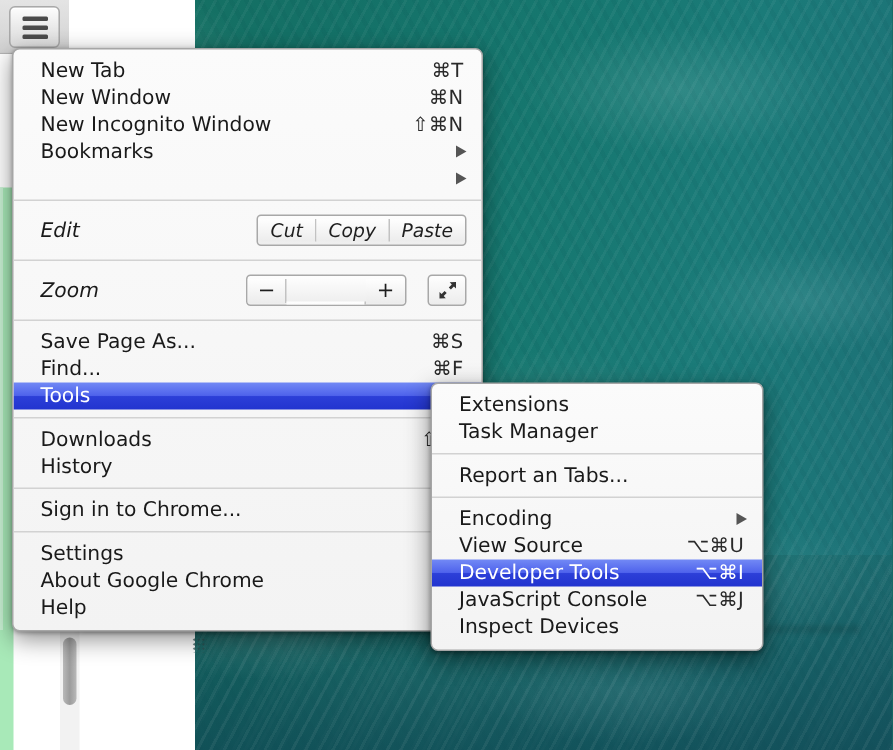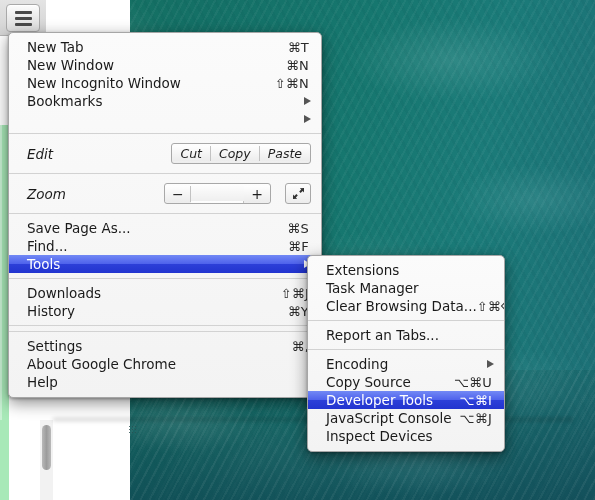--- a/index.html
+++ b/index.html
@@ -95,21 +95,21 @@
     background-image: linear-gradient(180deg,#fbfbfb,#f3f3f3);
     border: 1px solid #a6a6a6;
     border-radius: 5px;
     box-shadow: 0 5px 16px rgba(0,0,0,.45), 0 1px 3px rgba(0,0,0,.3);
     padding: 5px 0 6px 0;
     font-size: 13.5px;
     color: #1a1a1a;
     overflow: hidden;
   }
   #main-menu { left: 8px; top: 32px; width: 314px; }
-  #sub-menu  { left: 287px; top: 255px; width: 198px; margin-left: 20px; }
+  #sub-menu  { left: 287px; top: 255px; width: 222px; }
 
   .mi {
     position: relative;
     display: flex; align-items: center;
     height: 18px;
     padding: 0 10px 0 18px;
     white-space: nowrap;
     cursor: default;
   }
   .mi .label { flex: 0 0 auto; }
@@ -273,20 +273,24 @@
     <span class="shortcut">⇧⌘J</span>
   </div>
   <div class="mi">
     <span class="label">History</span>
     <span class="spacer"></span>
     <span class="shortcut">⌘Y</span>
   </div>
 
   <div class="sep"></div>
 
+  <div class="mi">
+    <span class="label">Sign in to Chrome...</span>
+    <span class="spacer"></span>
+  </div>
 
   <div class="sep"></div>
 
   <div class="mi">
     <span class="label">Settings</span>
     <span class="spacer"></span>
     <span class="shortcut">⌘,</span>
   </div>
   <div class="mi">
     <span class="label">About Google Chrome</span>
@@ -301,42 +305,37 @@
 <div class="menu" id="sub-menu">
 
   <div class="mi">
     <span class="label">Extensions</span>
     <span class="spacer"></span>
   </div>
   <div class="mi">
     <span class="label">Task Manager</span>
     <span class="spacer"></span>
   </div>
-  <div class="mi">
-    <span class="label">Clear Browsing Data...</span>
-    <span class="spacer"></span>
-    <span class="shortcut">⇧⌘⌫</span>
-  </div>
 
   <div class="sep"></div>
 
   <div class="mi">
     <span class="label">Report an Tabs...</span>
     <span class="spacer"></span>
   </div>
 
   <div class="sep"></div>
 
   <div class="mi">
     <span class="label">Encoding</span>
     <span class="spacer"></span>
     <span class="arrow"></span>
   </div>
   <div class="mi">
-    <span class="label">Copy Source</span>
+    <span class="label">View Source</span>
     <span class="spacer"></span>
     <span class="shortcut">⌥⌘U</span>
   </div>
   <div class="mi highlight">
     <span class="label">Developer Tools</span>
     <span class="spacer"></span>
     <span class="shortcut">⌥⌘I</span>
   </div>
   <div class="mi">
     <span class="label">JavaScript Console</span>

